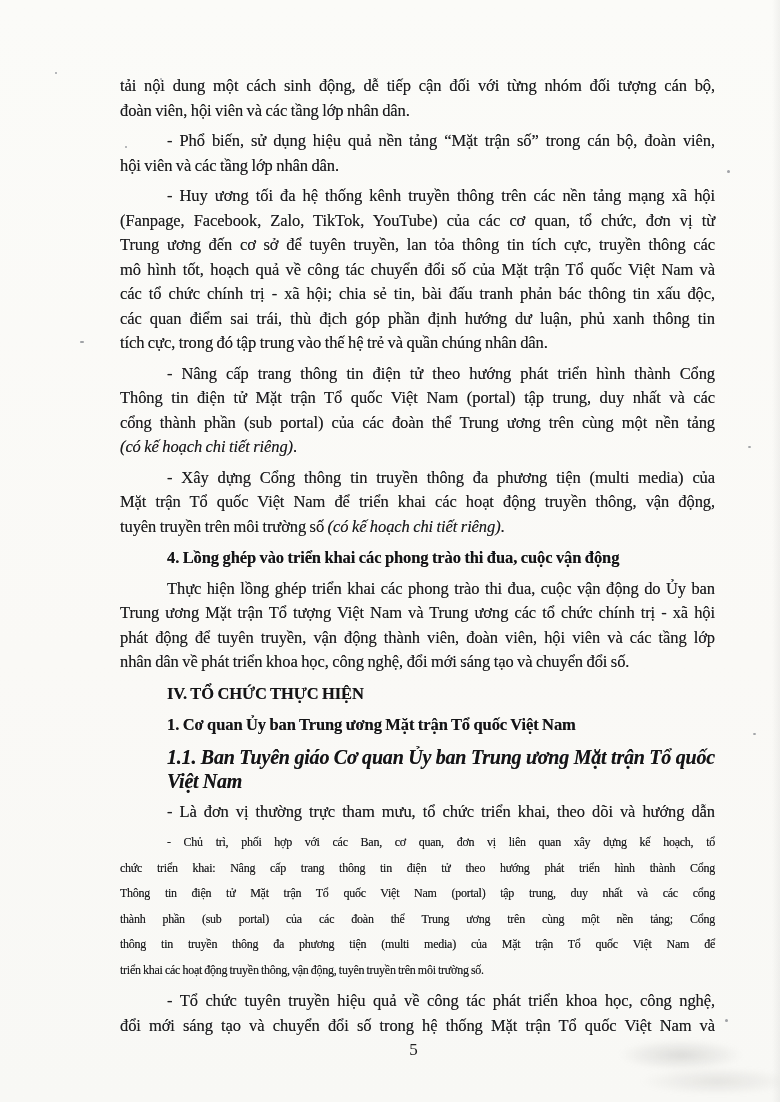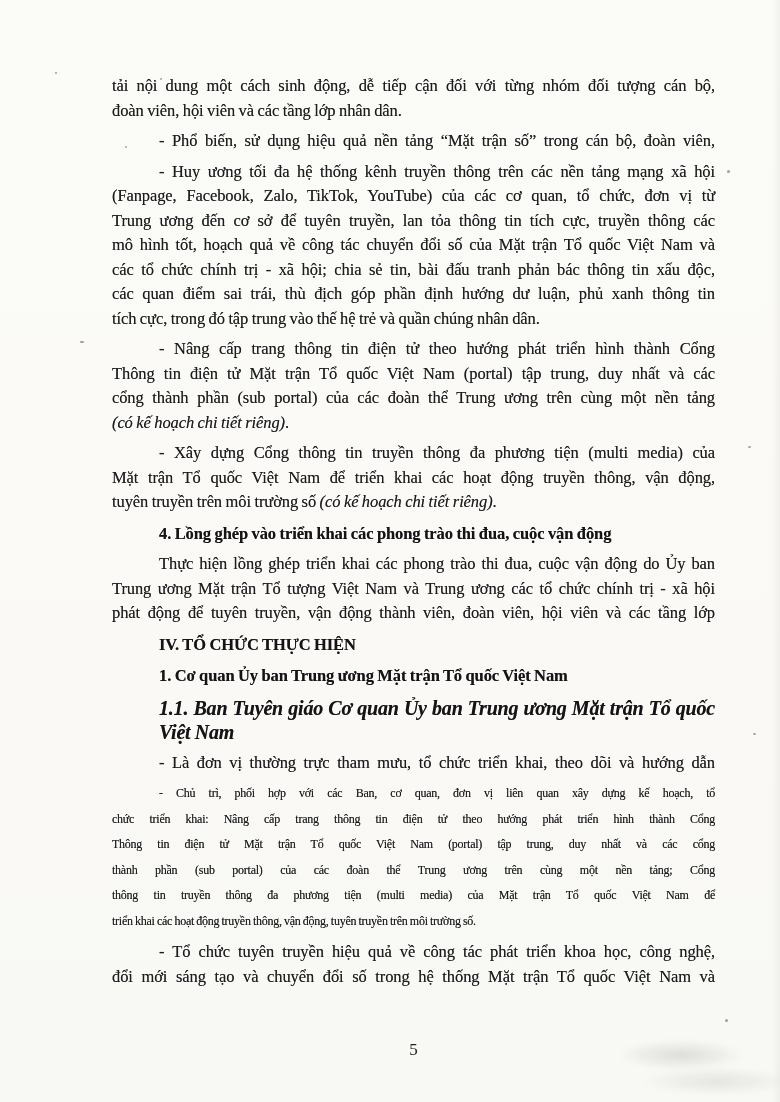--- a/index.html
+++ b/index.html
@@ -24,21 +24,21 @@
     position: absolute;
     top: 74px;
     left: 112px;
     width: 603px;
     font-size: 16.5px;
     line-height: 24.5px;
     letter-spacing: -0.1px;
     word-spacing: -0.5px;
     text-shadow: 0 0 0.4px rgba(10,10,14,0.55);
   }
-  .para { margin: 6px 0 0 0; }
+  .para { margin: 6px 0 0 8px; }
   .para:first-child { margin-top: 0; }
   .para.h-bold, .para.h-bolditalic { margin-top: 7px; }
   .para.h-bold { font-weight: bold; color: #141416; }
   .para.h-bolditalic { font-weight: bold; font-style: italic; color: #141416; font-size: 20px; letter-spacing: -0.2px; }
   .line {
     text-align: justify;
     text-align-last: justify;
   }
   .line.last { text-align-last: left; }
   .line.last.jl { text-align-last: justify; }
@@ -81,20 +81,21 @@
 <body>
 
 <div id="page">
   <div id="text-block">
       <div class="para body">
         <div class="line first">tải nội dung một cách sinh động, dễ tiếp cận đối với từng nhóm đối tượng cán bộ,</div>
         <div class="line last">đoàn viên, hội viên và các tầng lớp nhân dân.</div>
       </div>
       <div class="para body indent">
         <div class="line first">- Phổ biến, sử dụng hiệu quả nền tảng “Mặt trận số” trong cán bộ, đoàn viên,</div>
+        <div class="line last">hội viên và các tầng lớp nhân dân.</div>
       </div>
       <div class="para body indent">
         <div class="line first">- Huy ương tối đa hệ thống kênh truyền thông trên các nền tảng mạng xã hội</div>
         <div class="line">(Fanpage, Facebook, Zalo, TikTok, YouTube) của các cơ quan, tổ chức, đơn vị từ</div>
         <div class="line">Trung ương đến cơ sở để tuyên truyền, lan tỏa thông tin tích cực, truyền thông các</div>
         <div class="line">mô hình tốt, hoạch quả về công tác chuyển đổi số của Mặt trận Tổ quốc Việt Nam và</div>
         <div class="line">các tổ chức chính trị - xã hội; chia sẻ tin, bài đấu tranh phản bác thông tin xấu độc,</div>
         <div class="line">các quan điểm sai trái, thù địch góp phần định hướng dư luận, phủ xanh thông tin</div>
         <div class="line last">tích cực, trong đó tập trung vào thế hệ trẻ và quần chúng nhân dân.</div>
       </div>
@@ -109,20 +110,21 @@
         <div class="line">Mặt trận Tổ quốc Việt Nam để triển khai các hoạt động truyền thông, vận động,</div>
         <div class="line last"><span>tuyên truyền trên môi trường số </span><span class="italic">(có kế hoạch chi tiết riêng)</span><span>.</span></div>
       </div>
       <div class="para h-bold indent">
         <div class="line first last">4. Lồng ghép vào triển khai các phong trào thi đua, cuộc vận động</div>
       </div>
       <div class="para body indent">
         <div class="line first">Thực hiện lồng ghép triển khai các phong trào thi đua, cuộc vận động do Ủy ban</div>
         <div class="line">Trung ương Mặt trận Tổ tượng Việt Nam và Trung ương các tổ chức chính trị - xã hội</div>
         <div class="line">phát động để tuyên truyền, vận động thành viên, đoàn viên, hội viên và các tầng lớp</div>
+        <div class="line last">nhân dân về phát triển khoa học, công nghệ, đổi mới sáng tạo và chuyển đổi số.</div>
       </div>
       <div class="para h-bold indent">
         <div class="line first last">IV. TỔ CHỨC THỰC HIỆN</div>
       </div>
       <div class="para h-bold indent">
         <div class="line first last">1. Cơ quan Ủy ban Trung ương Mặt trận Tổ quốc Việt Nam</div>
       </div>
       <div class="para h-bolditalic indent">
         <div class="line first last">1.1. Ban Tuyên giáo Cơ quan Ủy ban Trung ương Mặt trận Tổ quốc Việt Nam</div>
       </div>

